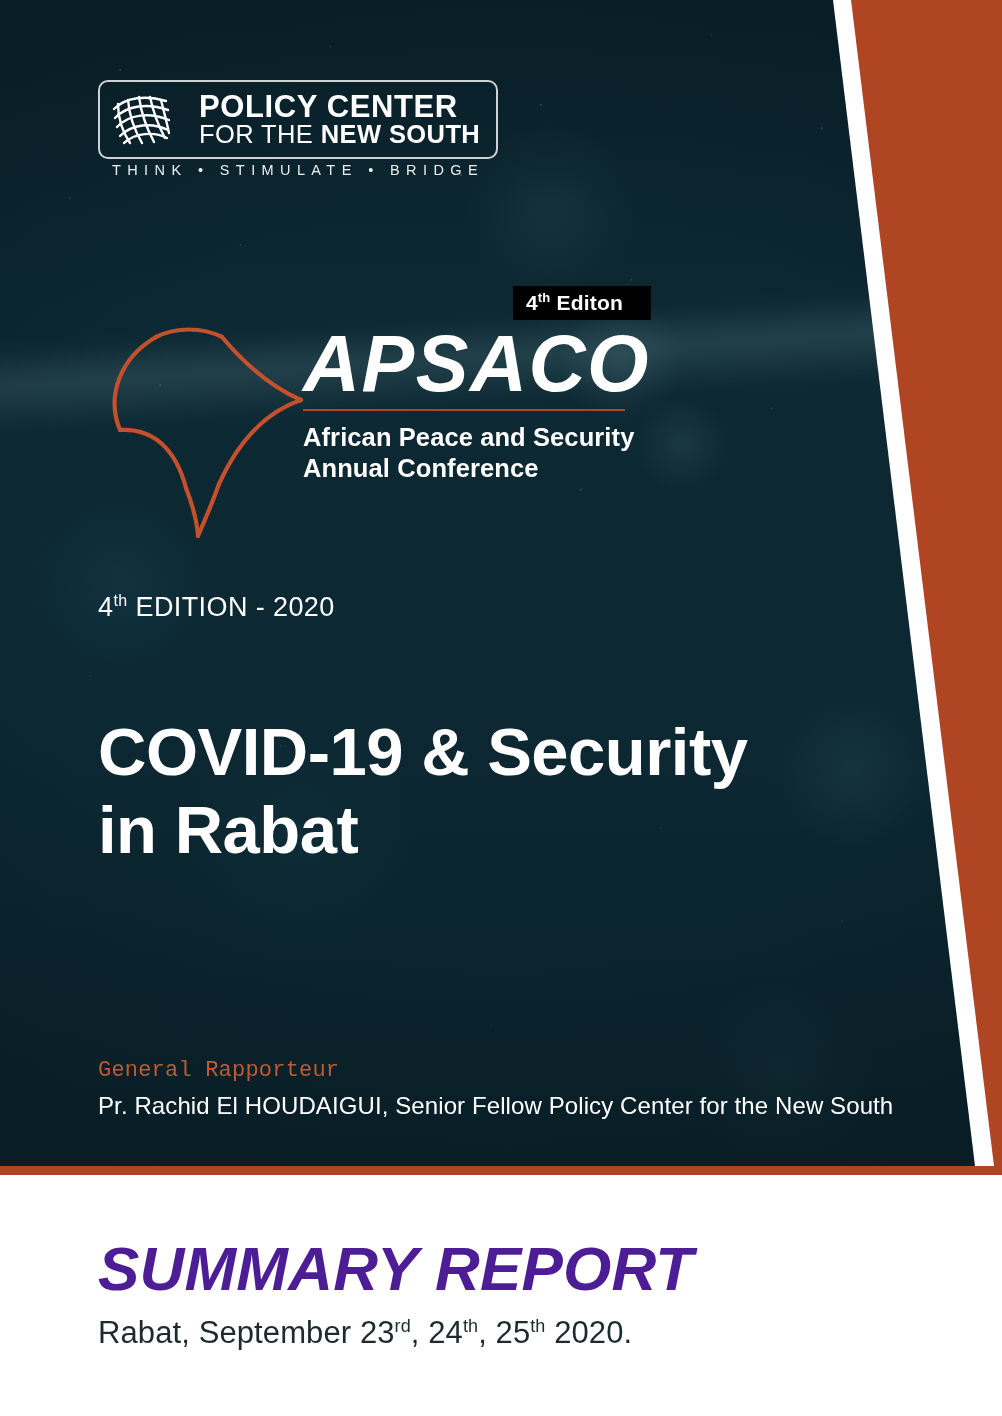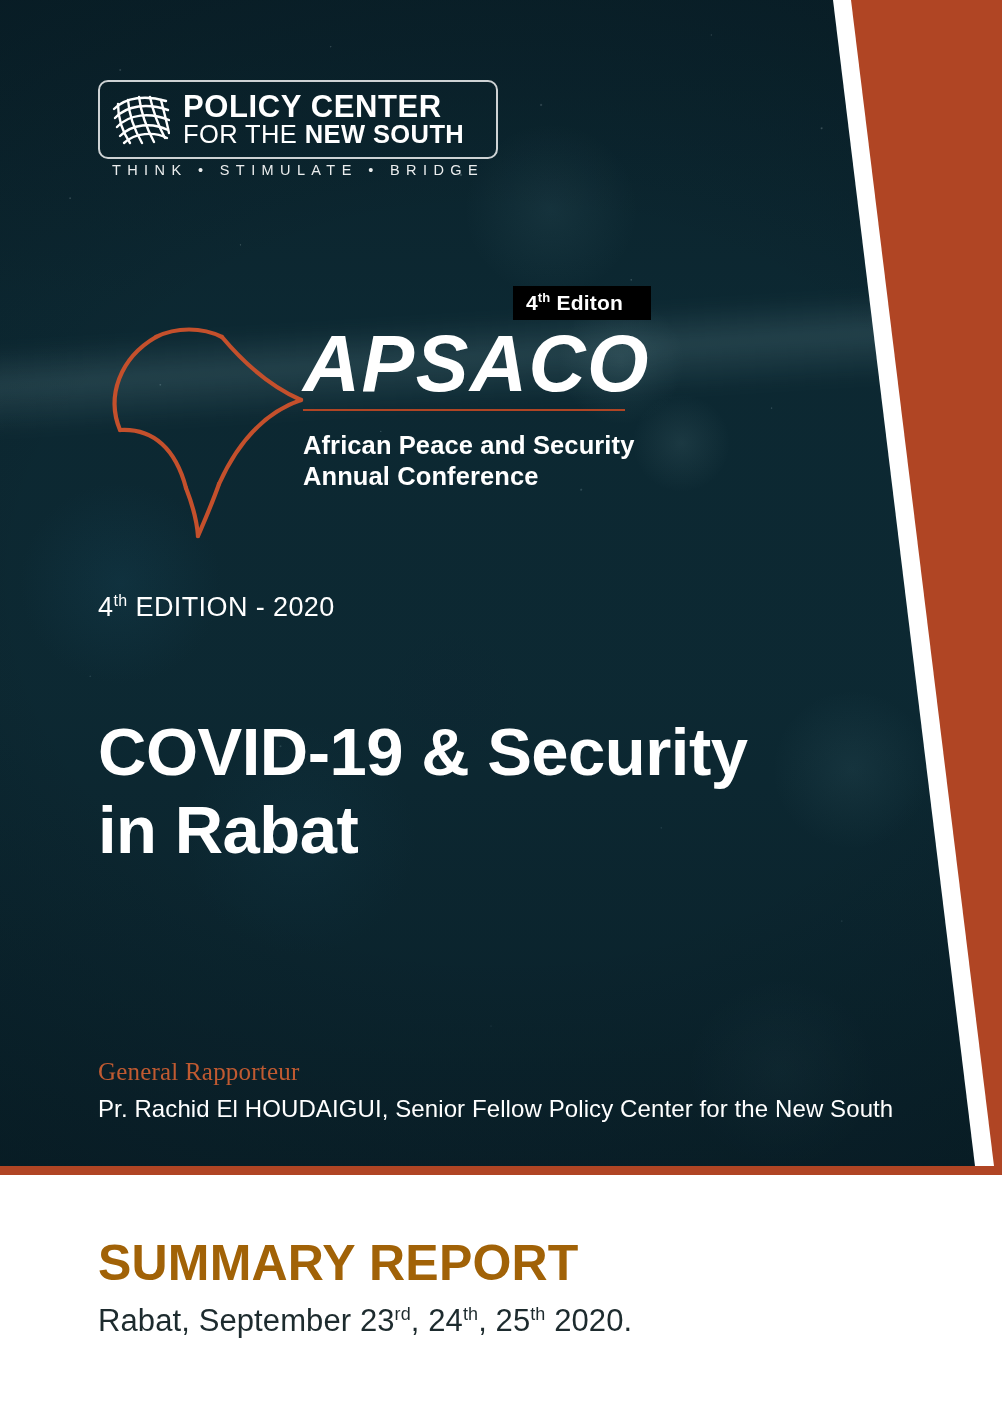--- a/index.html
+++ b/index.html
@@ -137,21 +137,21 @@
     left: 98px;
     top: 80px;
     width: 400px;
   }
   .logo-box {
     border: 2px solid rgba(255,255,255,0.8);
     border-radius: 10px;
     padding: 9px 14px 9px 12px;
     display: flex;
     align-items: center;
-    gap: 13px;
+    gap: 29px;
     box-sizing: border-box;
   }
   .logo-mark { width: 58px; height: 52px; flex: 0 0 auto; }
   .logo-words { line-height: 1; }
   .logo-line1 {
     color: #ffffff;
     font-size: 31px;
     font-weight: bold;
     letter-spacing: 0.6px;
     white-space: nowrap;
@@ -229,21 +229,21 @@
     height: 2px;
     background: #b04524;
     width: 322px;
     margin-top: 8px;
   }
   .apsaco-sub {
     color: #ffffff;
     font-size: 25.5px;
     font-weight: bold;
     line-height: 1.2;
-    margin-top: 19px;
+    margin-top: 11px;
     letter-spacing: 0.1px;
     font-family: "Liberation Sans", sans-serif;
   }
 
   
   .edition-line {
     position: absolute;
     left: 98px;
     top: 592px;
     color: #ffffff;
@@ -271,23 +271,23 @@
 
   
   .rapporteur {
     position: absolute;
     left: 98px;
     top: 1058px;
     width: 780px;
   }
   .rapporteur-label {
     color: #c05a31;
-    font-size: 25px;
+    font-size: 22px;
     letter-spacing: 0.2px;
-    font-family: Liberation Serif, serif;
+    font-family: Liberation Mono, monospace;
   }
   .rapporteur-name {
     color: #ffffff;
     font-size: 24px;
     margin-top: 9px;
     letter-spacing: 0.1px;
     white-space: nowrap;
     font-family: "Liberation Sans", sans-serif;
   }
 
@@ -302,26 +302,27 @@
   }
 
   
   .footer {
     position: absolute;
     left: 98px;
     top: 1238px;
     width: 800px;
   }
   .footer-title {
-    color: #a16207;
-    font-size: 50px;
+    color: #4c1d95;
+    font-size: 62px;
     font-weight: bold;
     letter-spacing: 0.2px;
     line-height: 1;
     font-family: "Liberation Sans", sans-serif;
+    font-style: italic;
   }
   .footer-sub {
     color: #1d2b2e;
     font-size: 31px;
     margin-top: 15px;
     letter-spacing: 0.1px;
     font-family: "Liberation Sans", sans-serif;
   }
   .footer-sub sup { font-size: 18px; vertical-align: super; line-height: 0; }
 </style>

